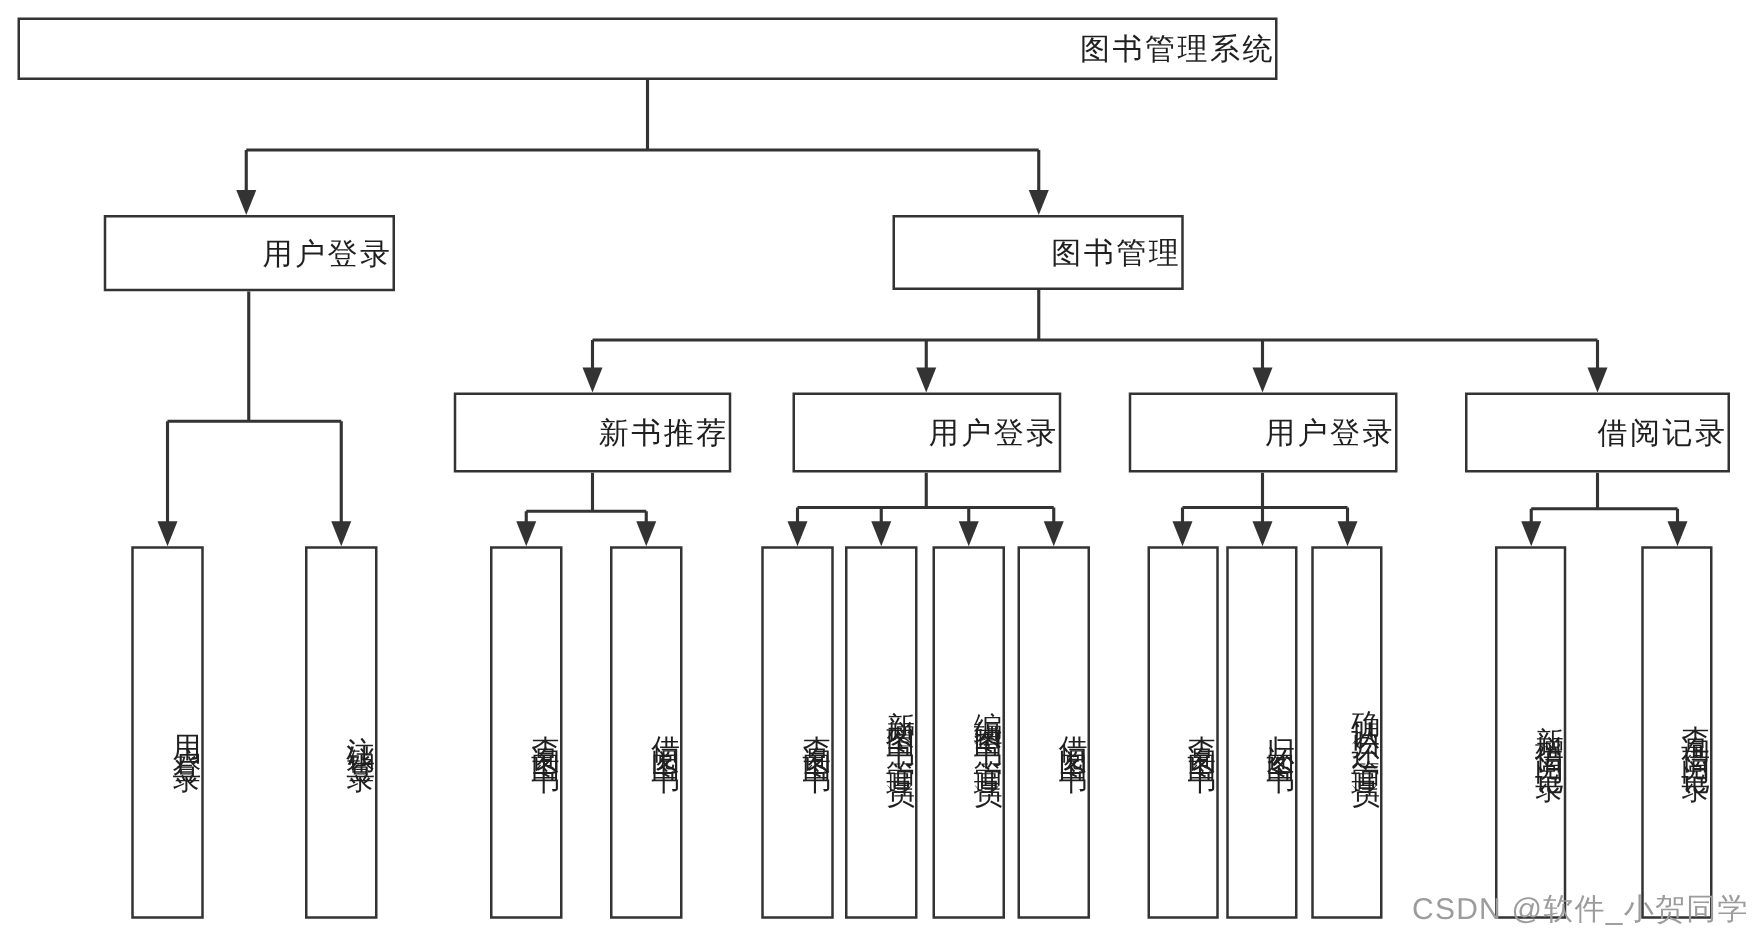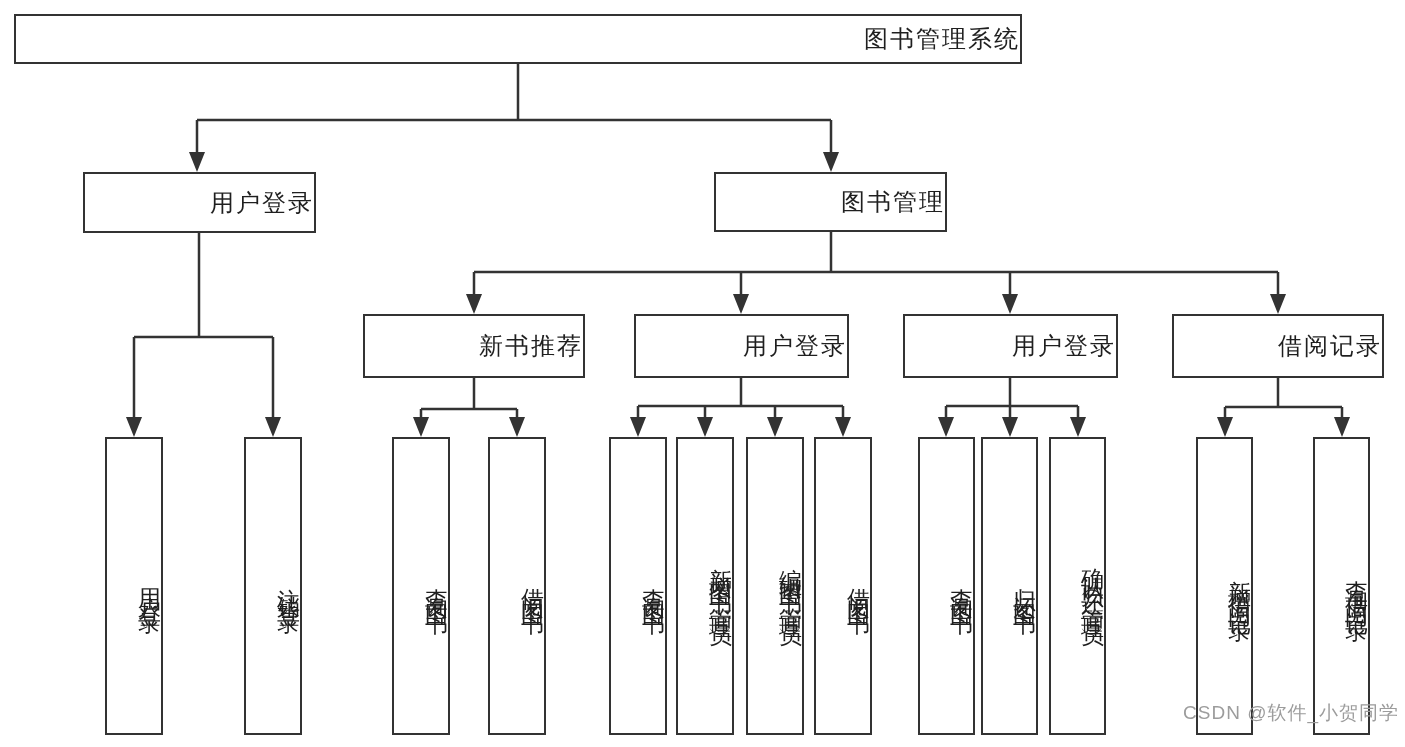--- a/index.html
+++ b/index.html
@@ -68,22 +68,22 @@
   .l-bb-edit         { left: 746px; }
   .l-bb-borrow       { left: 814px; }
   .l-cb-query        { left: 918px;  width: 57px; }
   .l-cb-return       { left: 981px;  width: 57px; }
   .l-cb-confirm      { left: 1049px; width: 57px; }
   .l-br-add          { left: 1196px; width: 57px; }
   .l-br-query        { left: 1313px; width: 57px; }
   .watermark {
     position: absolute;
     right: 6px;
-    bottom: 21px;
-    font-size: 19px;
+    bottom: 4px;
+    font-size: 24px;
     color: #9c9c9c;
     letter-spacing: 1px;
     white-space: nowrap;
   }
 </style>
 </head>
 <body>
 
 <div class="canvas">
 

